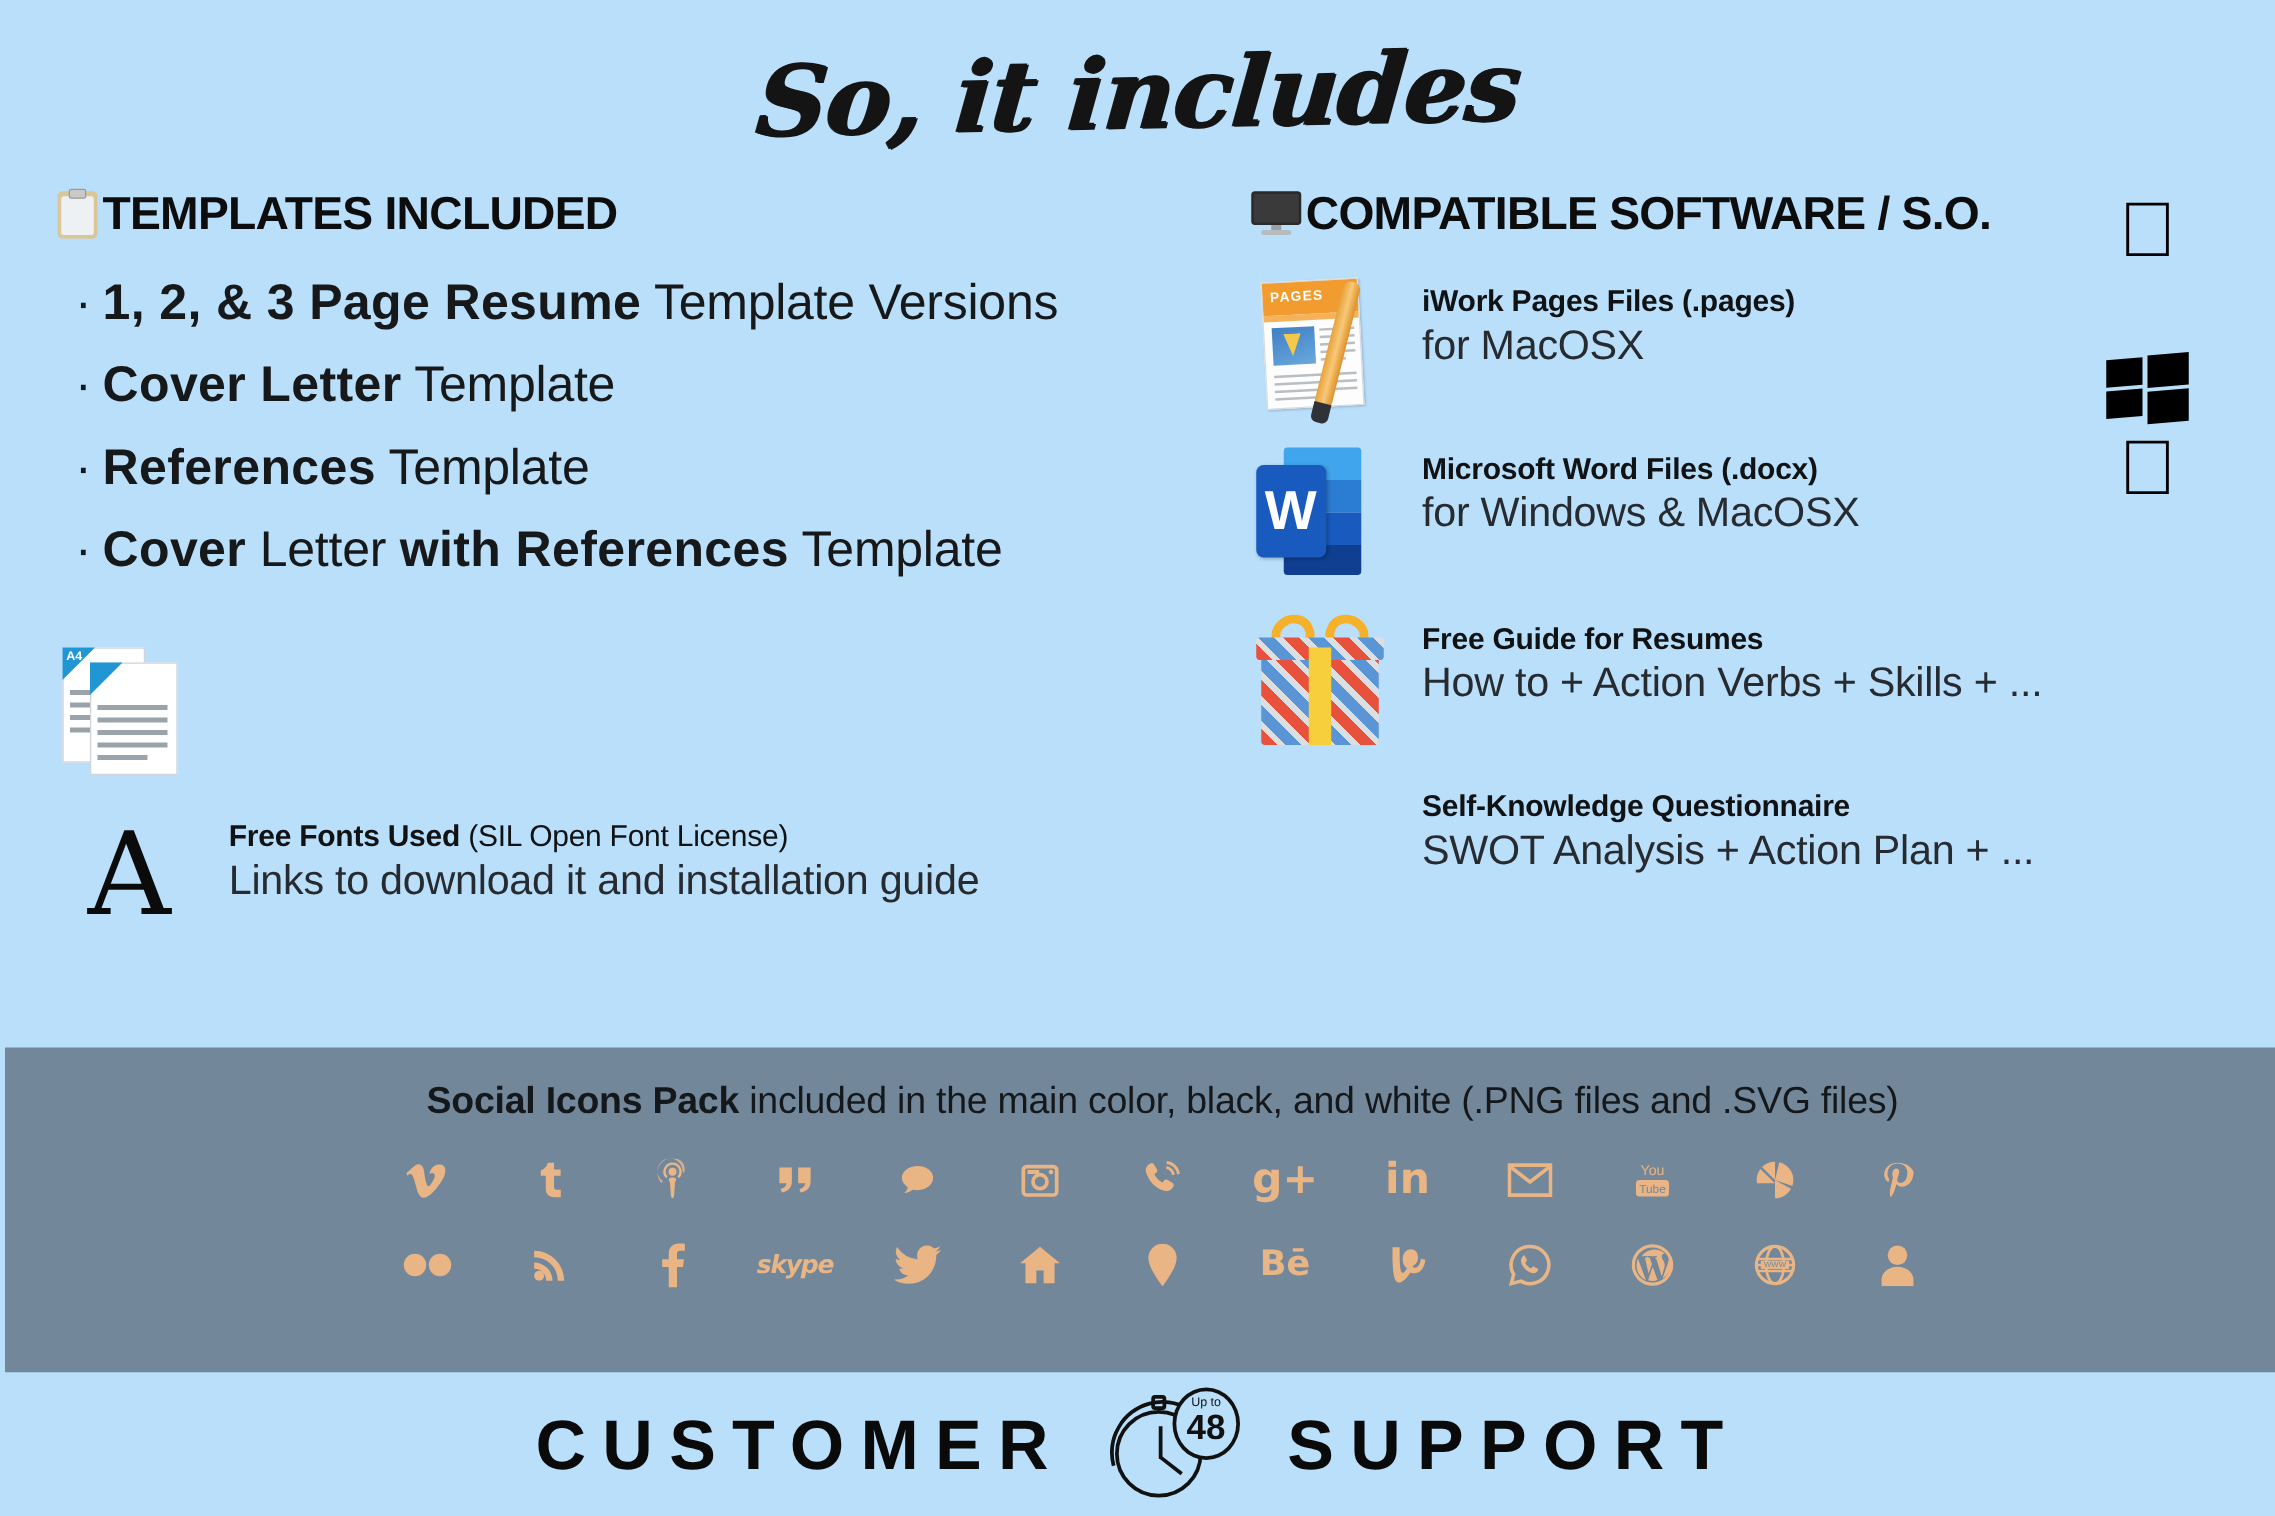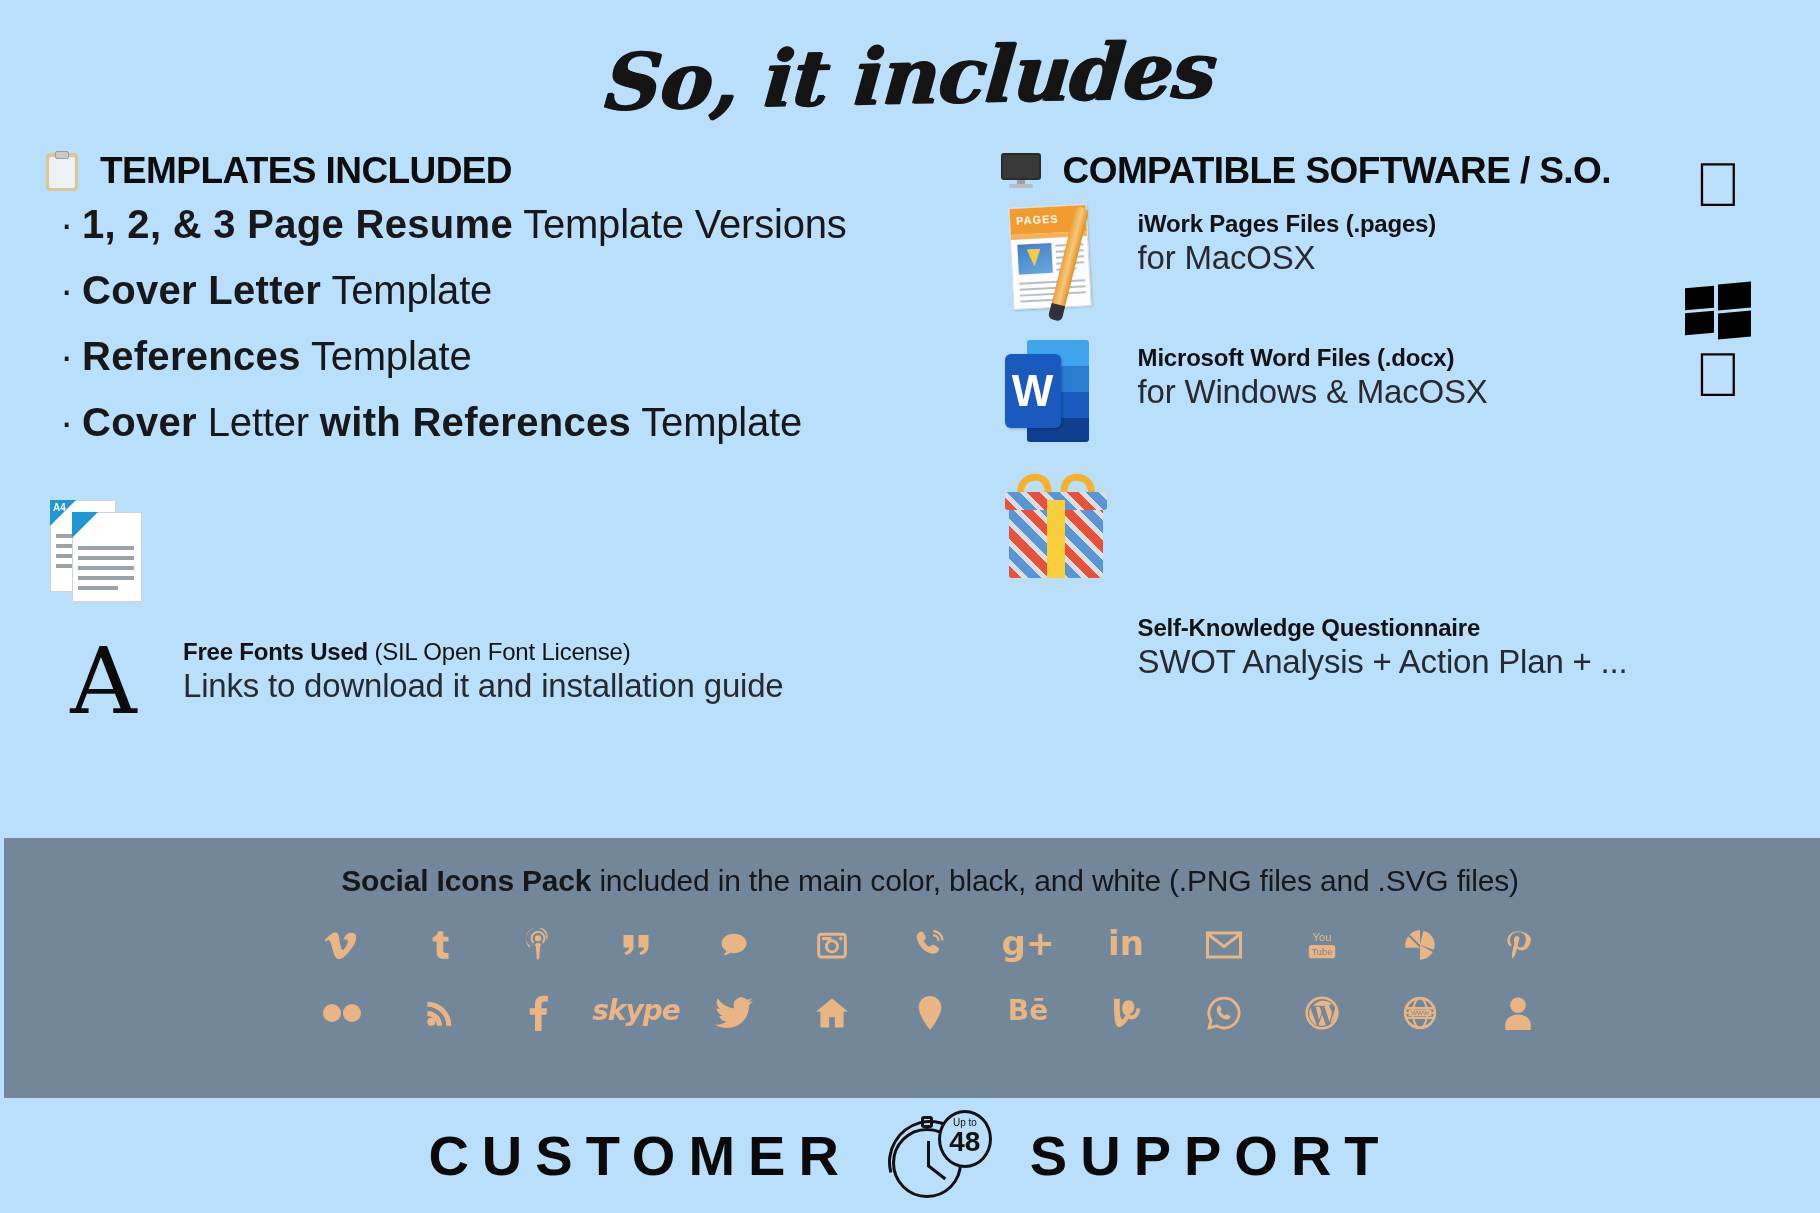--- a/index.html
+++ b/index.html
@@ -23,24 +23,24 @@
     transform: skewX(-6deg) rotate(-1.2deg);
     text-shadow: 1.5px 1px 0 #141414, -0.5px 0.5px 0 #2a2a2a;
   }
 
   
   .cols { display: flex; padding: 0 46px; gap: 0; }
   .col-left  { width: 980px; }
   .col-right { width: 794px; position: relative; }
 
   .sect-head {
-    display: flex; align-items: center; gap: 22px;
+    display: flex; align-items: center; gap: 4px;
     font-size: 37px; font-weight: 700; color: #0d0d0d;
     letter-spacing: -0.6px;
-    margin-bottom: 12px;
+    margin-bottom: 30px;
     text-align: center;
   }
 
   
   .ico-clipboard { width: 32px; height: 40px; position: relative; flex: none; }
   .ico-clipboard .board { position: absolute; inset: 2px 0 0 0; background: #d9c79a; border-radius: 4px; }
   .ico-clipboard .paper { position: absolute; left: 3px; right: 3px; top: 6px; bottom: 3px; background: #eef1f3; border-radius: 2px; }
   .ico-clipboard .clip  { position: absolute; left: 9px; top: 0; width: 14px; height: 8px; background: #c9c9c9; border: 1px solid #9a9a9a; border-radius: 2px; }
 
   
@@ -289,20 +289,24 @@
           <div class="ico-gift">
             <div class="bow-l"></div>
               <div class="bow-r"></div>
             <div class="tail-l"></div>
               <div class="tail-r"></div>
             <div class="box"></div>
               <div class="lid"></div>
               <div class="rib"></div>
           </div>
         </div>
+        <div class="ftext">
+          <div class="l1"><b>Free Guide for Resumes</b></div>
+          <div class="l2">How to + Action Verbs + Skills + ...</div>
+        </div>
       </div>
 
       <div class="frow">
         <div class="ficon"></div>
         <div class="ftext">
           <div class="l1"><b>Self-Knowledge Questionnaire</b></div>
           <div class="l2">SWOT Analysis + Action Plan + ...</div>
         </div>
       </div>
     </div>
@@ -371,21 +375,21 @@
             <circle cx="31" cy="11" r="9"></circle>
           </svg></div>
       <div class="cell"><svg width="32" height="32" viewBox="0 0 24 24">
             <circle cx="5.5" cy="18.5" r="3"></circle>
             <path d="M2.5 10.5a11 11 0 0 1 11 11h-3.8a7.2 7.2 0 0 0-7.2-7.2v-3.8z"></path>
             <path d="M2.5 3.5a18 18 0 0 1 18 18h-3.8A14.2 14.2 0 0 0 2.5 7.3V3.5z"></path>
           </svg></div>
       <div class="cell"><svg width="22" height="36" viewBox="0 0 14 24">
             <path d="M9.4 24V13.1h3.2l.5-4.2H9.4V6.4c0-1.2.3-2 2-2h2.2V.6C13.2.6 11.9.5 10.4.5 7.2.5 5 2.5 5 6v2.9H1.5v4.2H5V24h4.4z"></path>
           </svg></div>
-      <div class="cell" style="font-size:28px;font-weight:700;font-style:italic;letter-spacing:-1px">skype</div>
+      <div class="cell" style="font-size:20px;font-weight:700;font-style:italic;letter-spacing:-1px">skype</div>
       <div class="cell"><svg width="38" height="32" viewBox="0 0 24 20">
             <path d="M24 2.4c-.9.4-1.8.7-2.8.8a4.9 4.9 0 0 0 2.2-2.7c-1 .6-2 1-3.1 1.2A4.9 4.9 0 0 0 11.9 6c0 .4 0 .8.1 1.1A13.9 13.9 0 0 1 1.7.9a4.9 4.9 0 0 0 1.5 6.5c-.8 0-1.6-.2-2.2-.6v.1c0 2.3 1.7 4.3 3.9 4.8-.4.1-.9.2-1.3.2-.3 0-.6 0-.9-.1a4.9 4.9 0 0 0 4.6 3.4A9.9 9.9 0 0 1 0 17.3 13.9 13.9 0 0 0 7.5 19.5c9.1 0 14-7.5 14-14v-.6c1-.7 1.8-1.6 2.5-2.5z"></path>
           </svg></div>
       <div class="cell"><svg width="36" height="32" viewBox="0 0 24 22">
             <path d="M12 1L1 10h3v11h6v-7h4v7h6V10h3L12 1z"></path>
           </svg></div>
       <div class="cell"><svg width="26" height="34" viewBox="0 0 16 24">
             <path d="M8 0a8 8 0 0 0-8 8c0 6 8 16 8 16s8-10 8-16a8 8 0 0 0-8-8z"></path>
           </svg></div>
       <div class="cell" style="font-size:28px;font-weight:700">Bē</div>

